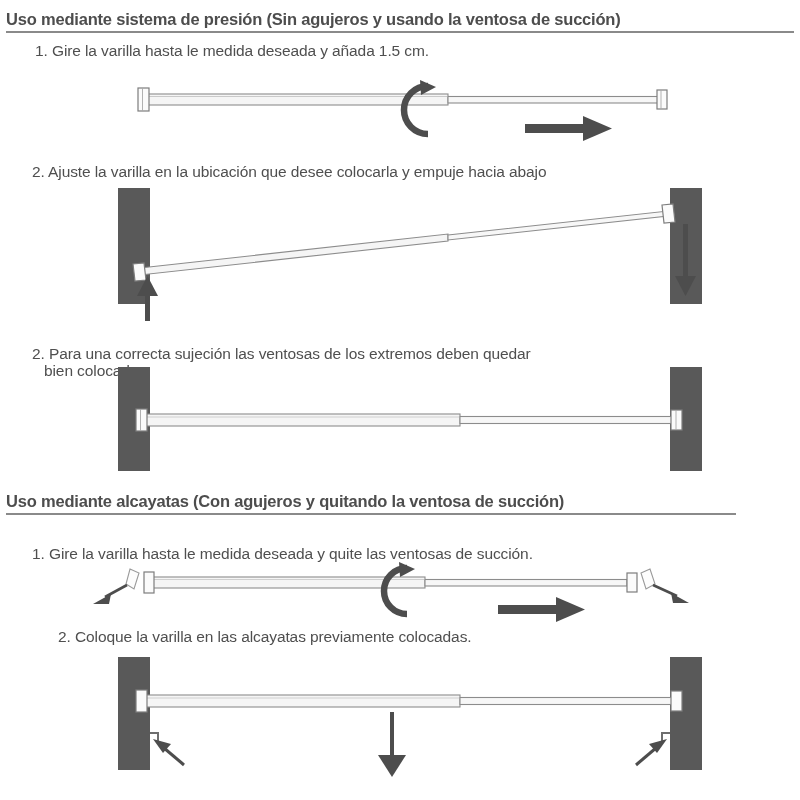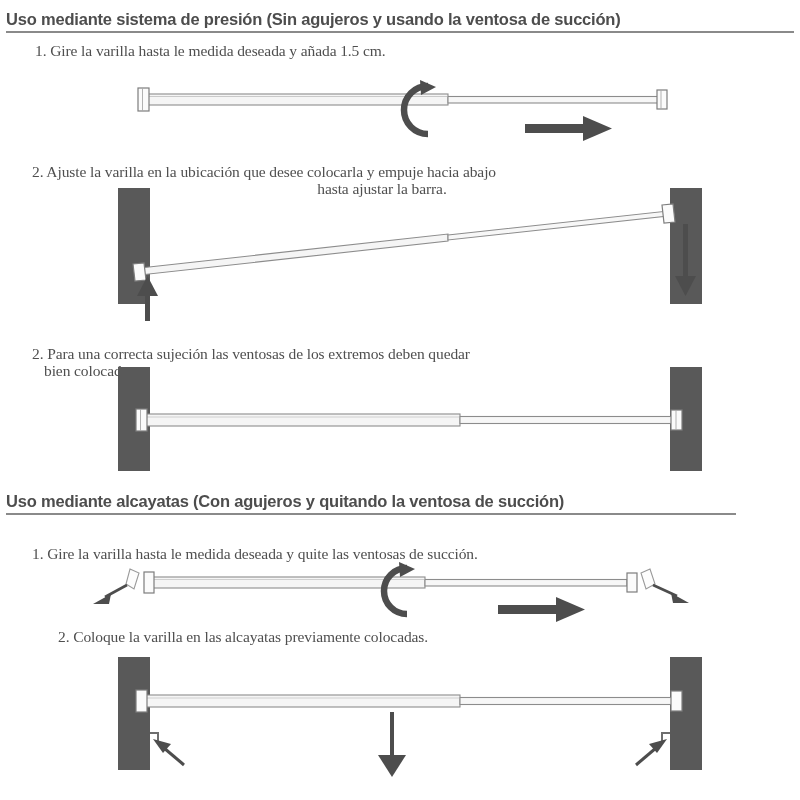--- a/index.html
+++ b/index.html
@@ -32,21 +32,20 @@
     border-bottom: 2px solid #8a8a8a;
     padding-bottom: 3px;
     line-height: 1.1;
   }
   .step-text {
     font-size: 15.5px;
     color: #4f4f4f;
     line-height: 1.12;
     letter-spacing: -0.1px;
     white-space: nowrap;
-    font-family: Liberation Serif, serif;
   }
   svg { display: block; overflow: visible; }
 </style>
 </head>
 <body>
 
 <div id="sheet">
 
   <div class="abs section-heading" style="left:6px; top:10px; width:788px;">Uso mediante sistema de presión (Sin agujeros y usando la ventosa de succión)</div>
 
@@ -80,21 +79,20 @@
       </g>
 
       <g>
         <rect x="405" y="46" width="62" height="9" fill="#4d4d4d"></rect>
         <path d="M 463 38 L 492 50.5 L 463 63 Z" fill="#4d4d4d"></path>
       </g>
     </svg>
   </div>
 
   <div class="abs step-text" style="left:32px; top:163px;">2. Ajuste la varilla en la ubicación que desee colocarla y empuje hacia abajo</div>
-  <div class="abs step-text" style="left:32px; top:180px; width:700px; text-align:center;">hasta ajustar la barra.</div>
 
   <div class="abs" style="left:100px; top:186px; width:620px; height:135px;">
     <svg width="620" height="135" viewBox="0 0 620 135">
 
       <rect x="18" y="2" width="32" height="116" fill="#595959"></rect>
 
       <rect x="570" y="2" width="32" height="116" fill="#595959"></rect>
 
       <g>
 

